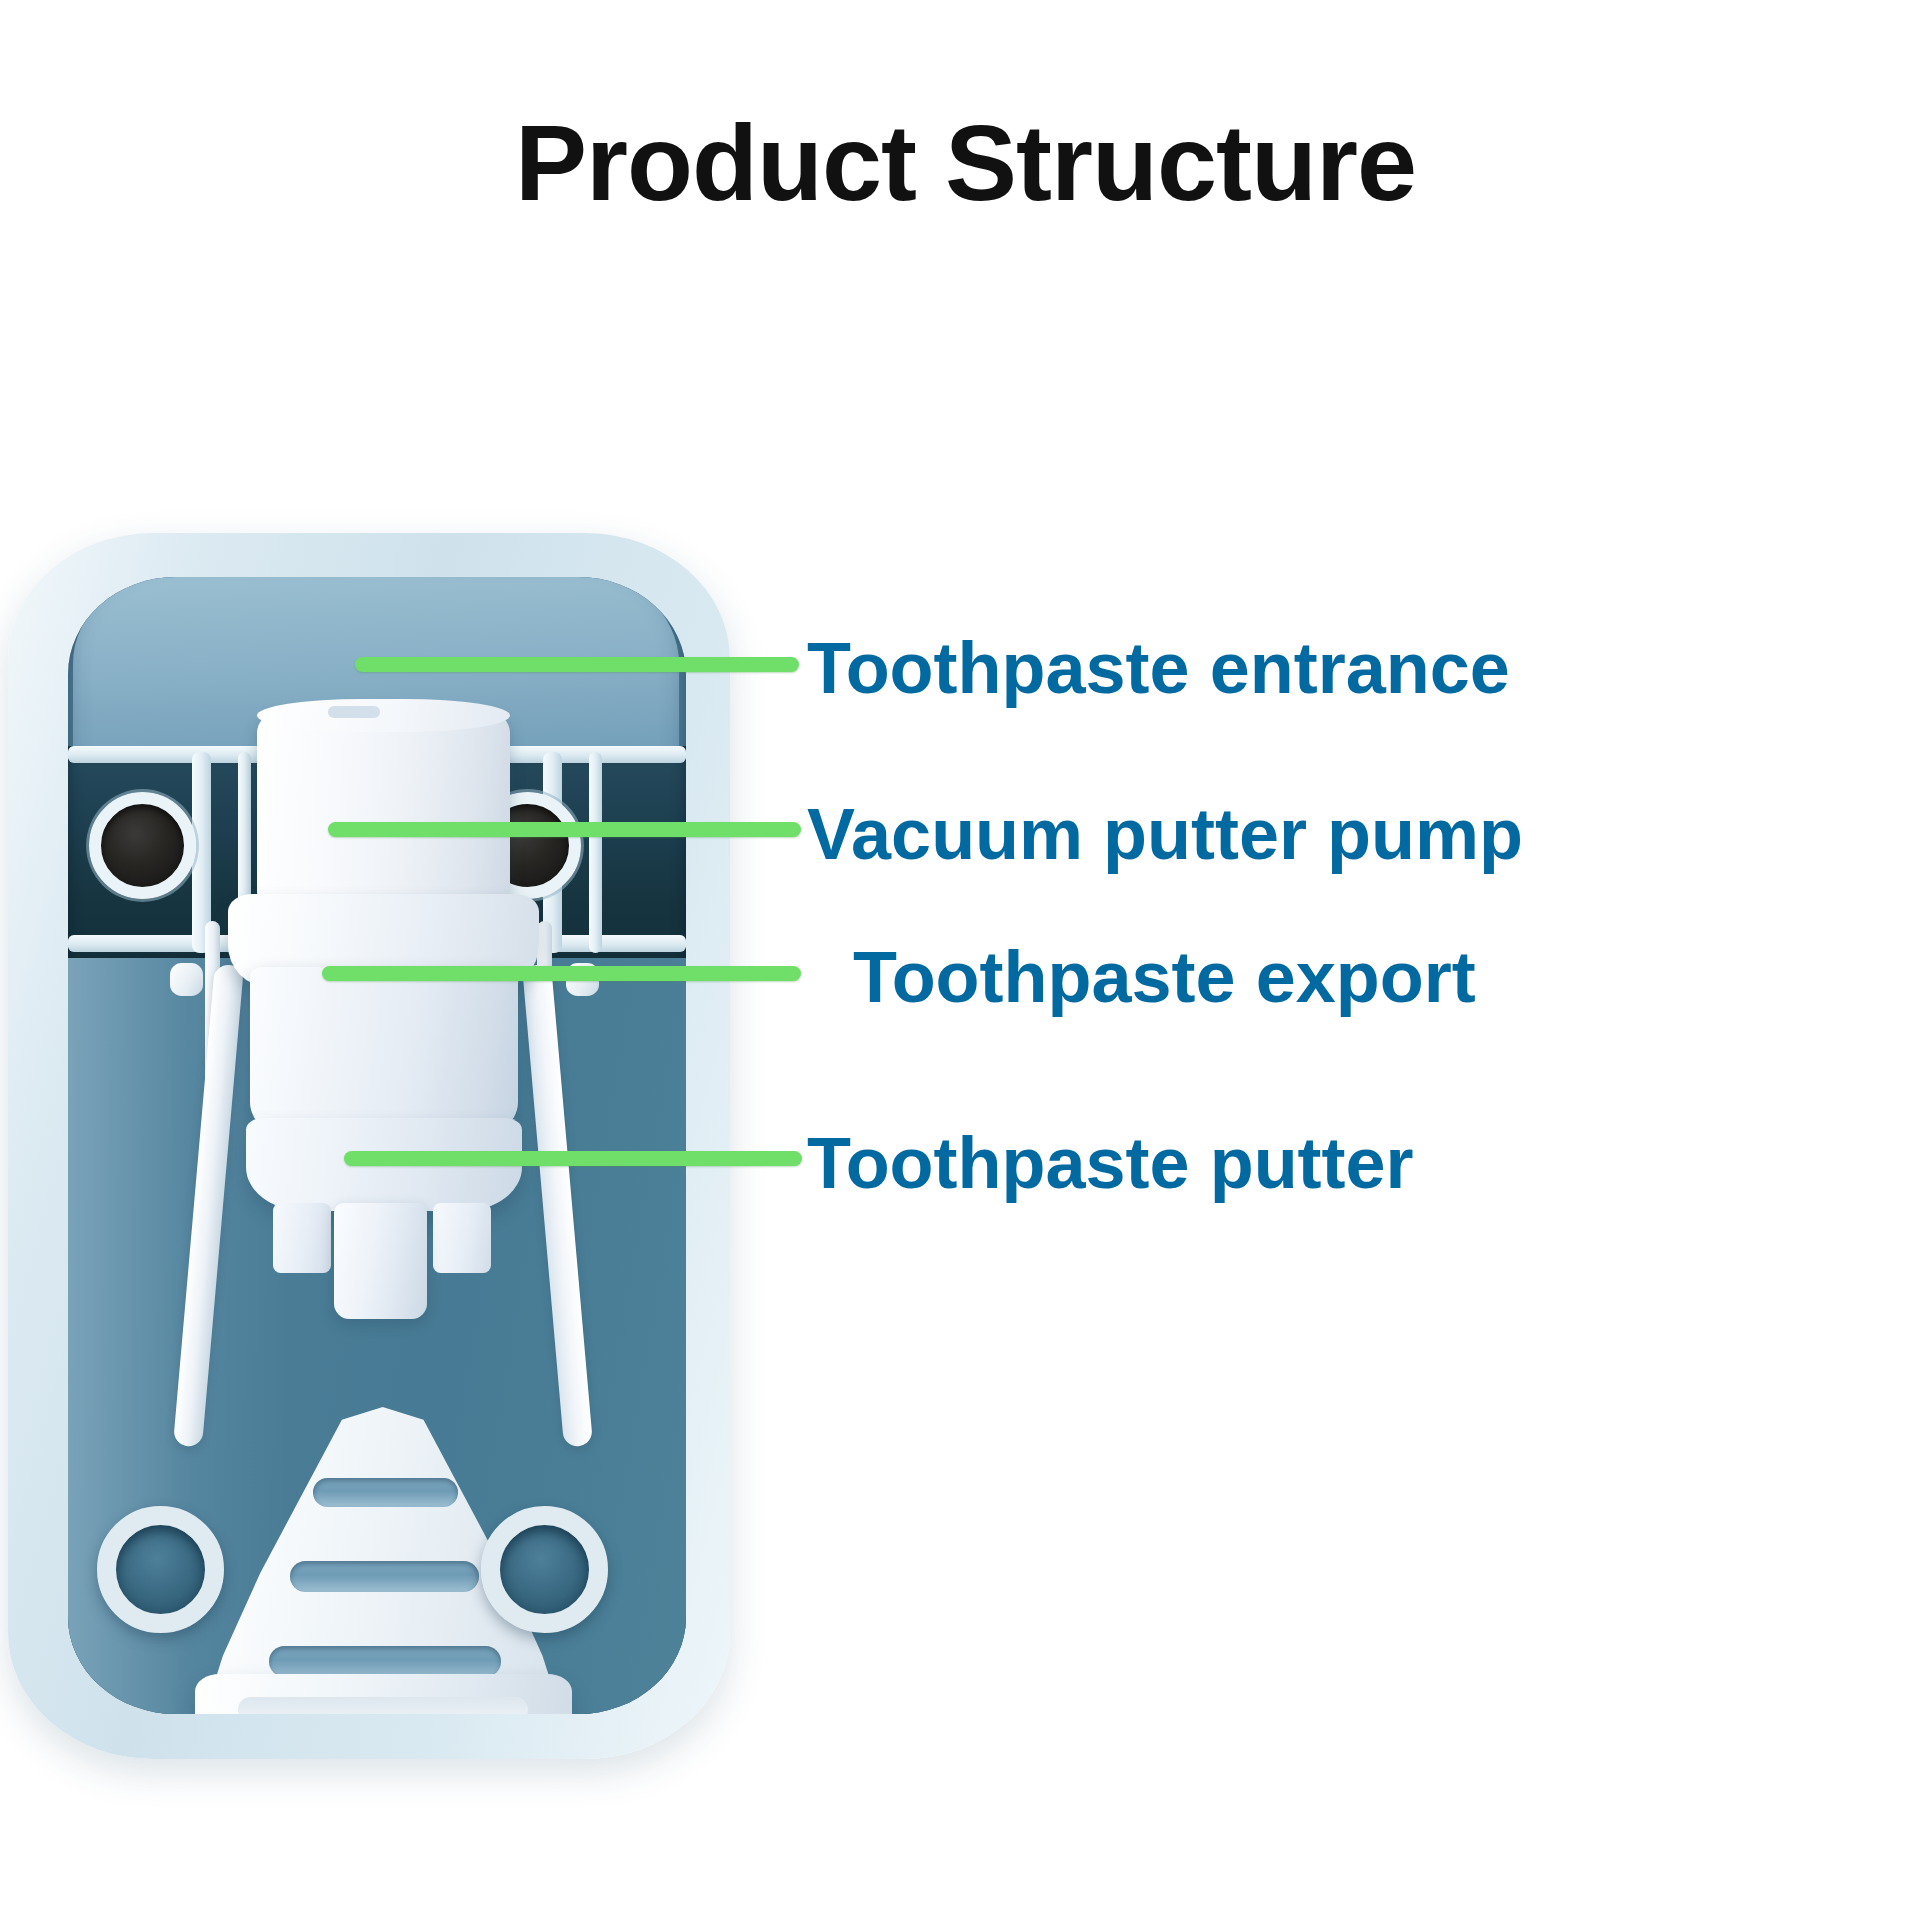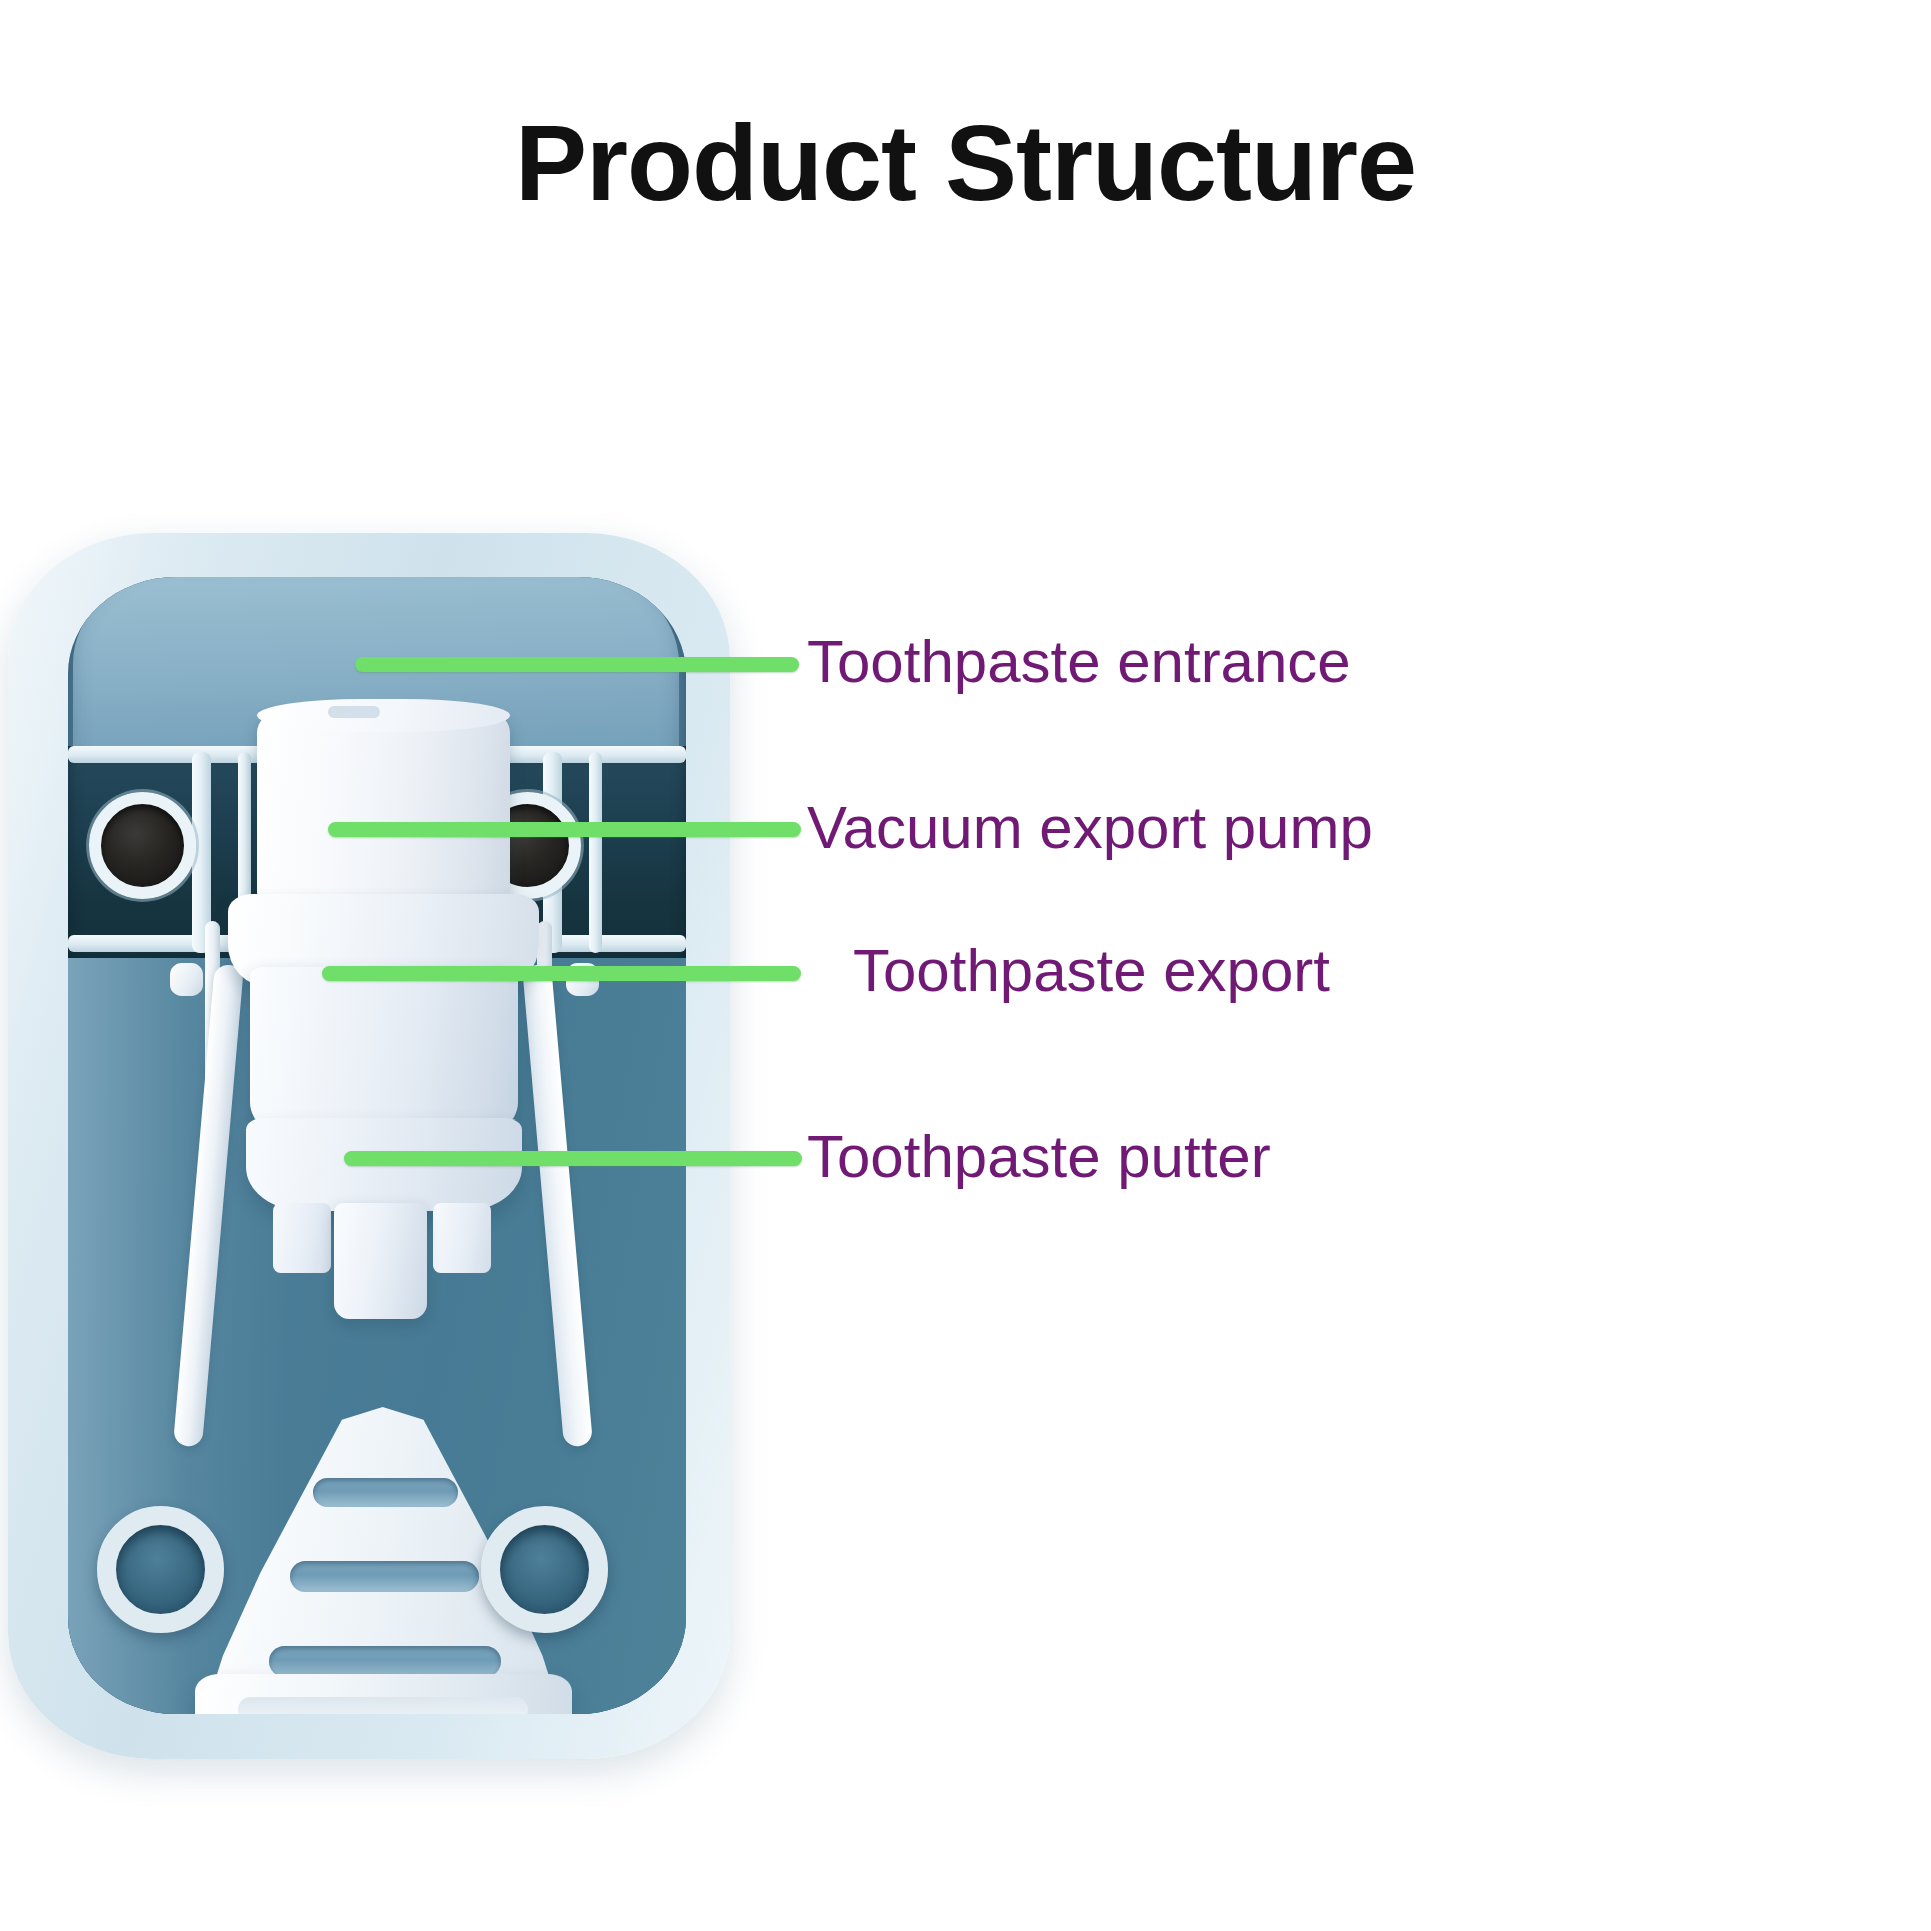--- a/index.html
+++ b/index.html
@@ -311,23 +311,23 @@
     height: 14.5px;
     border-radius: 7.7px;
     background: #6fdf6a;
     box-shadow: 0 1px 1.9px rgba(70,150,70,0.35);
   }
 
   
   .callout-label {
     position: absolute;
     font-family: "Liberation Sans", sans-serif;
-    font-weight: normal;
-    font-size: 60px;
-    color: #701a75;
+    font-weight: bold;
+    font-size: 72px;
+    color: #0369a1;
     white-space: nowrap;
     line-height: 1;
   }
 </style>
 </head>
 <body>
 
 <div id="page-title">Product Structure</div>
 
 <div id="product-illustration">
@@ -387,18 +387,18 @@
   </div>
 </div>
 
 <div class="leader-line" style="left:355px;  top:657px;  width:444px;"></div>
 <div class="leader-line" style="left:328px;  top:822px;  width:473px;"></div>
 <div class="leader-line" style="left:322px;  top:966px; width:479px;"></div>
 <div class="leader-line" style="left:344px;  top:1151px; width:458px;"></div>
 
 <div class="callout-label" style="left:807px; top:632px;">Toothpaste entrance</div>
 
-<div class="callout-label" style="left:807px; top:798px;">Vacuum export pump</div>
+<div class="callout-label" style="left:807px; top:798px;">Vacuum putter pump</div>
 
 <div class="callout-label" style="left:807px; top:941px;margin-left:46px;">Toothpaste export</div>
 
 <div class="callout-label" style="left:807px; top:1127px;">Toothpaste putter</div>
 
 
 </body></html>

